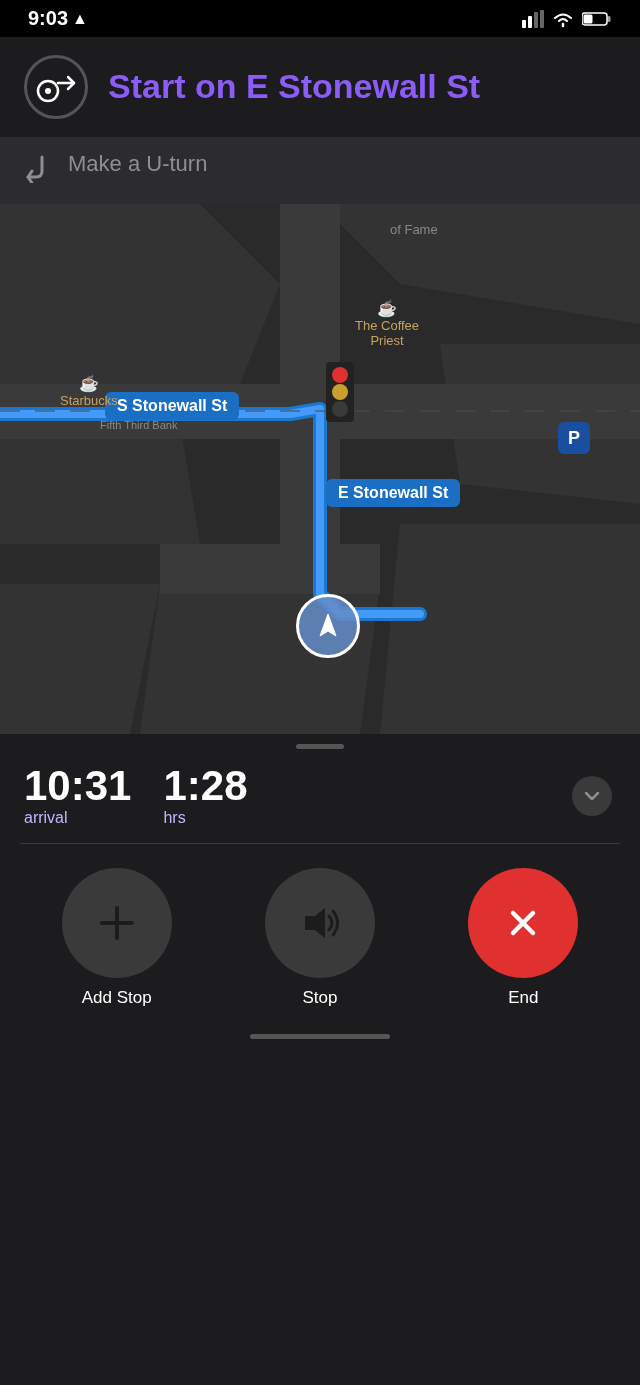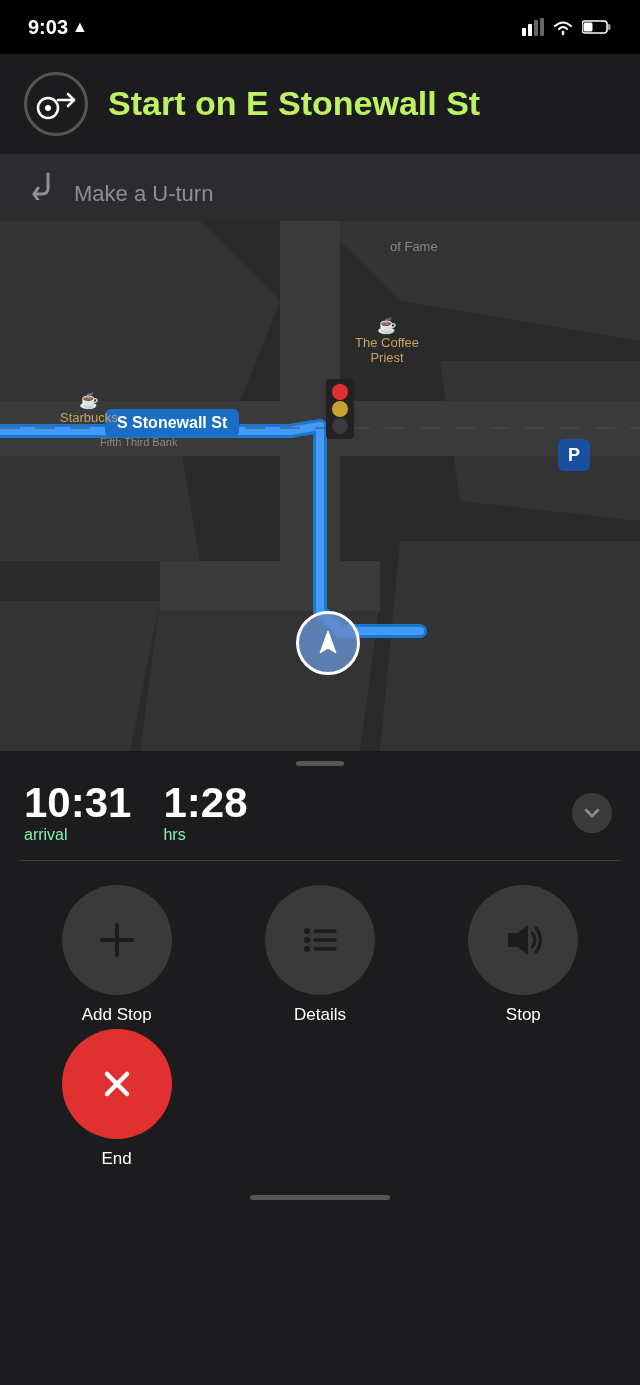--- a/index.html
+++ b/index.html
@@ -9,21 +9,21 @@
       height: 1385px;
       background: #1c1c1e;
       font-family: -apple-system, 'SF Pro Display', 'Helvetica Neue', sans-serif;
       color: white;
       overflow: hidden;
       position: relative;
     }
 
     
     .status-bar {
-      height: 54px;
+      height: 37px;
       background: #000;
       display: flex;
       align-items: center;
       justify-content: space-between;
       padding: 0 28px;
     }
     .status-time {
       font-size: 20px;
       font-weight: 600;
       color: white;
@@ -53,30 +53,30 @@
       border: 3px solid #555;
       display: flex;
       align-items: center;
       justify-content: center;
       flex-shrink: 0;
       background: transparent;
     }
     .nav-title {
       font-size: 34px;
       font-weight: 700;
-      color: #bef264;
+      color: #8b5cf6;
       line-height: 1.1;
     }
 
     
     .nav-subtitle {
       background: #2c2c2e;
-      padding: 14px 26px;
-      display: flex;
-      align-items: flex-end;
+      padding: 14px 20px;
+      display: flex;
+      align-items: flex-start;
       gap: 16px;
       min-height: 58px;
     }
     .uturn-icon {
       color: #8e8e93;
       font-size: 26px;
     }
     .nav-subtitle-text {
       font-size: 22px;
       color: #8e8e93;
@@ -197,21 +197,21 @@
       margin-right: 32px;
     }
     .stat-value {
       font-size: 42px;
       font-weight: 700;
       color: white;
       line-height: 1;
     }
     .stat-label {
       font-size: 16px;
-      color: #86efac;
+      color: #c4b5fd;
       font-weight: 400;
       margin-top: 2px;
     }
     .chevron-down {
       position: absolute;
       right: 8px;
       top: 50%;
       transform: translateY(-50%);
       width: 40px;
       height: 40px;
@@ -221,21 +221,21 @@
       align-items: center;
       justify-content: center;
       color: #8e8e93;
       font-size: 18px;
     }
 
     
     .action-grid {
       display: grid;
       grid-template-columns: repeat(3, 1fr);
-      gap: 4px 10px;
+      gap: 26px 10px;
       padding: 24px 0 10px;
     }
     .action-item {
       display: flex;
       flex-direction: column;
       align-items: center;
       gap: 10px;
       cursor: pointer;
     }
     .action-circle {
@@ -341,20 +341,21 @@
 
     <path d="M 0 210 L 290 210 L 320 205 L 320 390 L 340 410 L 420 410" stroke="#1a7fe0" stroke-width="14" fill="none" stroke-linecap="round" stroke-linejoin="round" opacity="0.9"></path>
     <path d="M 0 210 L 290 210 L 320 205 L 320 390 L 340 410 L 420 410" stroke="#4aa0ff" stroke-width="8" fill="none" stroke-linecap="round" stroke-linejoin="round" opacity="0.85"></path>
 
     <line x1="0" y1="207" x2="640" y2="207" stroke="#4a4a4a" stroke-width="1" stroke-dasharray="20,15"></line>
 
     <text x="390" y="30" fill="#888" font-size="13" font-family="sans-serif">of Fame</text>
   </svg>
 
   <div class="street-label blue" style="left:105px; top:188px;">S Stonewall St</div>
+  <div class="street-label blue" style="left:326px; top:275px;">E Stonewall St</div>
 
   <div class="poi-label" style="left:60px; top:170px;">
     <div style="font-size:16px;">☕</div>
     <div>Starbucks</div>
   </div>
   <div class="poi-label" style="left:355px; top:95px; text-align:center;">
     <div style="font-size:16px;">☕</div>
     <div>The Coffee<br>Priest</div>
   </div>
   <div class="poi-label" style="left:100px; top:215px; font-size:11px; color:#888;">Fifth Third Bank</div>
@@ -400,33 +401,20 @@
         <svg width="46" height="46" viewBox="0 0 46 46">
           <line x1="23" y1="8" x2="23" y2="38" stroke="#1c1c1e" stroke-width="4" stroke-linecap="round"></line>
           <line x1="8" y1="23" x2="38" y2="23" stroke="#1c1c1e" stroke-width="4" stroke-linecap="round"></line>
         </svg>
       </div>
       <span class="action-label">Add Stop</span>
     </div>
 
 
 
-    <div class="action-item">
-      <div class="action-circle">
-        <svg width="46" height="46" viewBox="0 0 46 46">
-          <circle cx="10" cy="14" r="3" fill="#1c1c1e"></circle>
-          <line x1="18" y1="14" x2="38" y2="14" stroke="#1c1c1e" stroke-width="3.5" stroke-linecap="round"></line>
-          <circle cx="10" cy="23" r="3" fill="#1c1c1e"></circle>
-          <line x1="18" y1="23" x2="38" y2="23" stroke="#1c1c1e" stroke-width="3.5" stroke-linecap="round"></line>
-          <circle cx="10" cy="32" r="3" fill="#1c1c1e"></circle>
-          <line x1="18" y1="32" x2="38" y2="32" stroke="#1c1c1e" stroke-width="3.5" stroke-linecap="round"></line>
-        </svg>
-      </div>
-      <span class="action-label">Details</span>
-    </div>
 
     <div class="action-item">
       <div class="action-circle">
         <svg width="50" height="46" viewBox="0 0 50 46">
 
           <polygon points="10,16 20,16 30,8 30,38 20,30 10,30" fill="#1c1c1e"></polygon>
 
           <path d="M34 16 Q40 23 34 30" stroke="#1c1c1e" stroke-width="3" fill="none" stroke-linecap="round"></path>
           <path d="M38 11 Q47 23 38 35" stroke="#1c1c1e" stroke-width="3" fill="none" stroke-linecap="round"></path>
         </svg>

